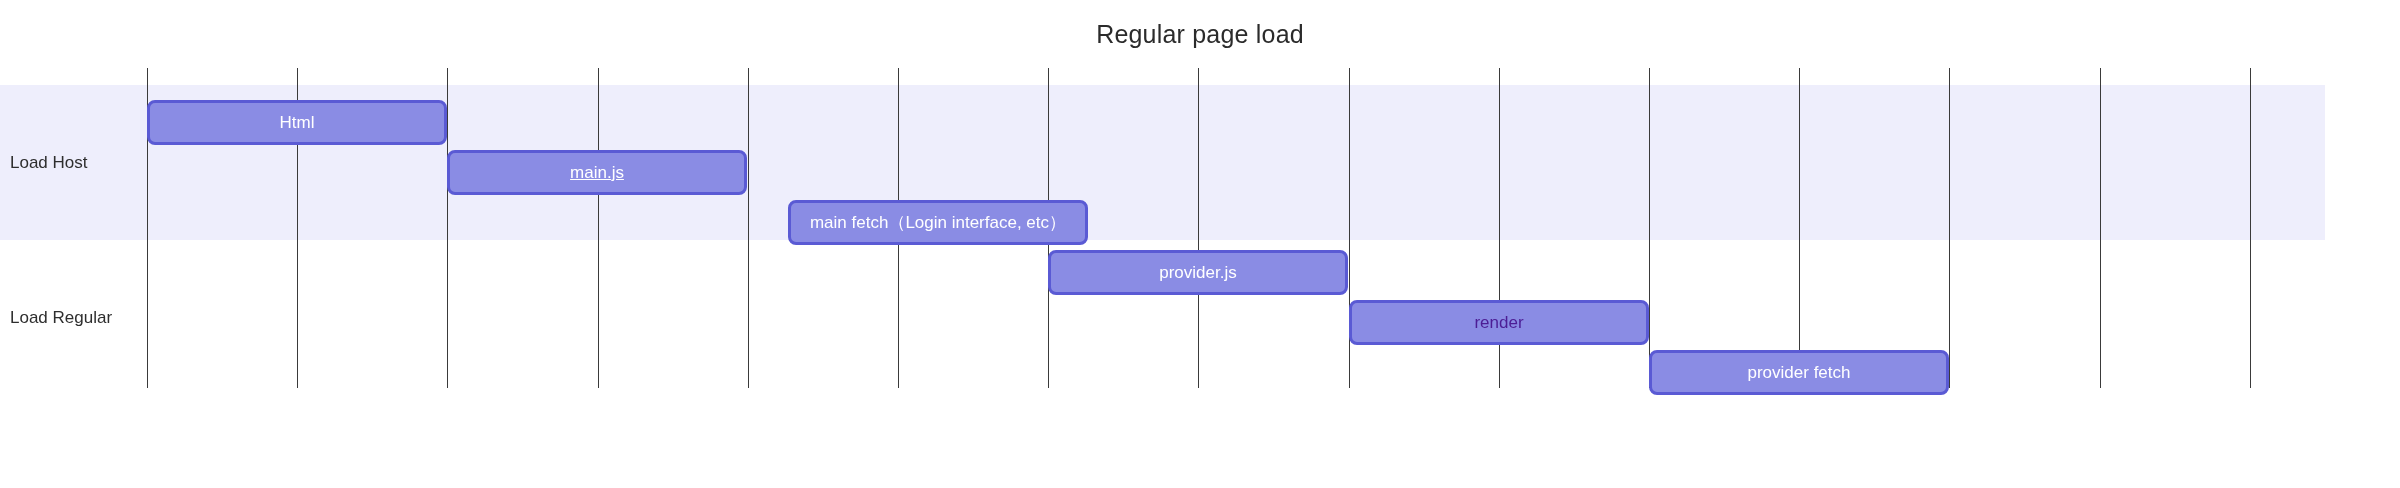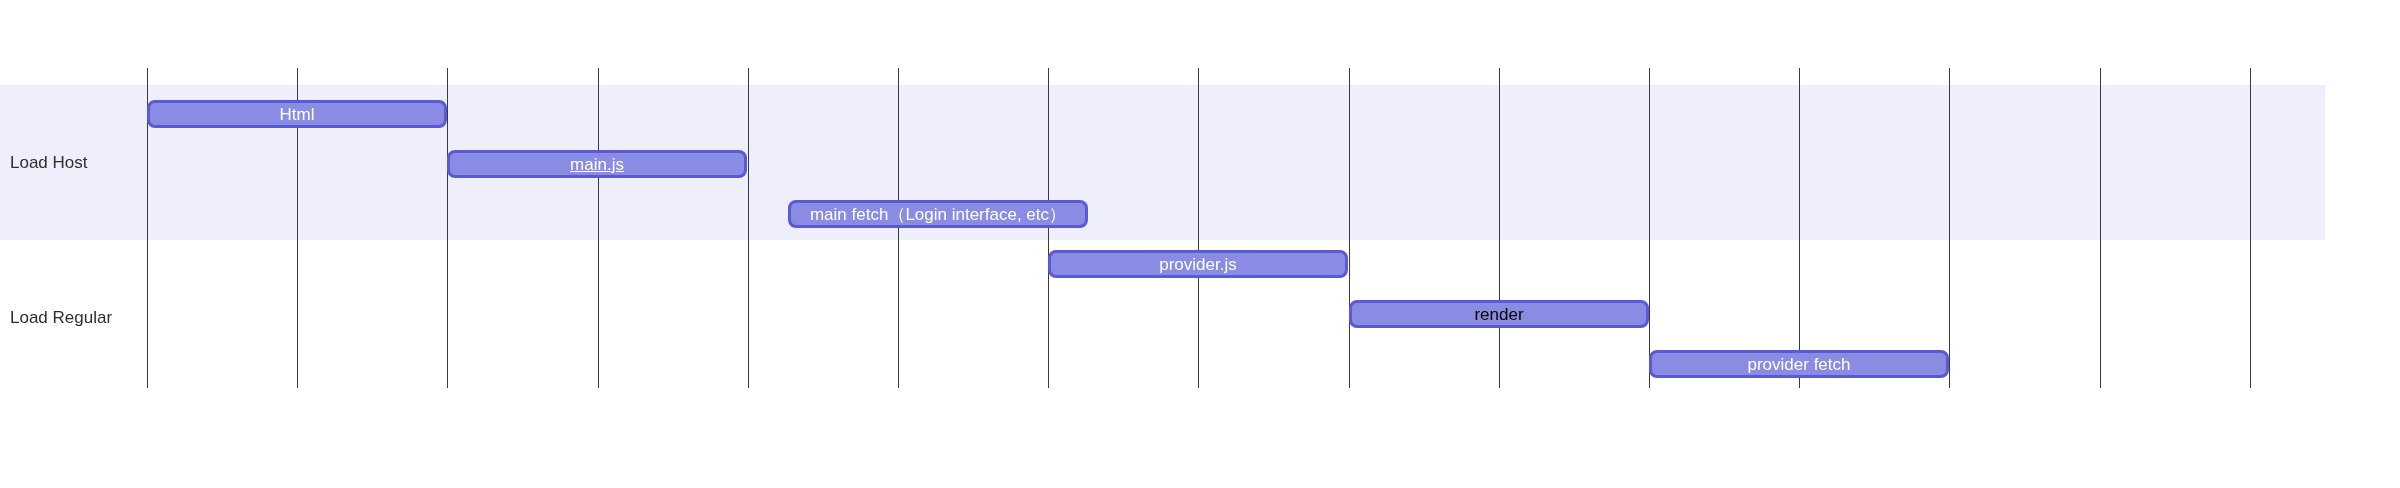--- a/index.html
+++ b/index.html
@@ -66,21 +66,21 @@
     position: absolute;
     width: 1px;
     background: #3a3a3a;
     top: 68px;
     height: 320px;
   }
 
   
   .gantt-bar {
     position: absolute;
-    height: 28px;
+    height: 45px;
     box-sizing: border-box;
     border-radius: 8px;
     border: 3px solid #5a5ad4;
     background: #8a8ce4;
     display: flex;
     align-items: center;
     justify-content: center;
     overflow: visible;
   }
   .gantt-bar-label {
@@ -129,22 +129,23 @@
         <div class="gantt-bar" style="left: 447px; width: 300px; top: 150px; background: rgb(138, 140, 228); border-color: rgb(90, 90, 212);">
           <span class="gantt-bar-label" style="color: rgb(255, 255, 255); text-decoration: underline;">main.js</span>
         </div>
         <div class="gantt-bar" style="left: 748px; width: 300px; top: 200px; background: rgb(138, 140, 228); border-color: rgb(90, 90, 212); margin-left: 40px;">
           <span class="gantt-bar-label" style="color: rgb(255, 255, 255);">main fetch（Login interface, etc）</span>
         </div>
         <div class="gantt-bar" style="left: 1048px; width: 300px; top: 250px; background: rgb(138, 140, 228); border-color: rgb(90, 90, 212);">
           <span class="gantt-bar-label" style="color: rgb(255, 255, 255);">provider.js</span>
         </div>
         <div class="gantt-bar" style="left: 1349px; width: 300px; top: 300px; background: rgb(138, 140, 228); border-color: rgb(90, 90, 212);">
-          <span class="gantt-bar-label" style="color: #000000;">render</span>
+          <span class="gantt-bar-label" style="color: #4c1d95;">render</span>
         </div>
         <div class="gantt-bar" style="left: 1649px; width: 300px; top: 350px; background: rgb(138, 140, 228); border-color: rgb(90, 90, 212);">
           <span class="gantt-bar-label" style="color: rgb(255, 255, 255);">provider fetch</span>
         </div>
       </div>
   </div>
 
+  <div id="chart-title">Regular page load</div>
 
 </div>
 
 </body></html>

